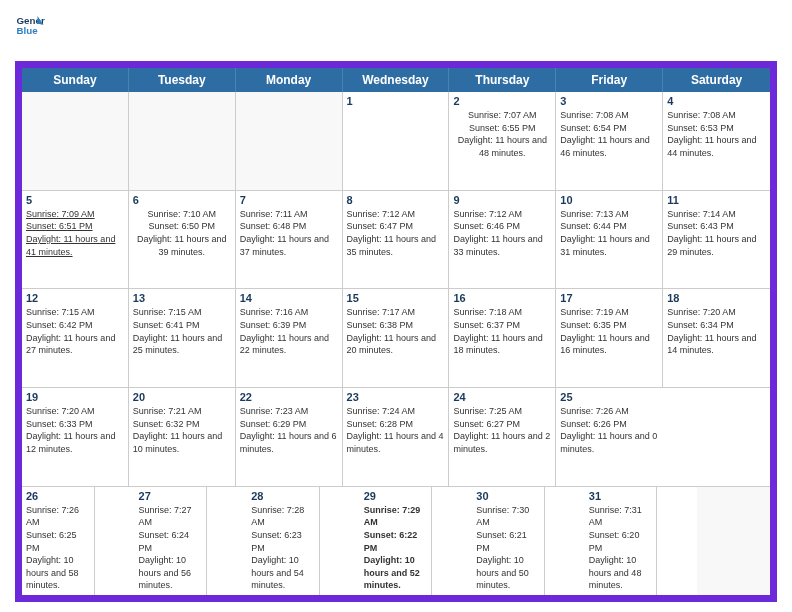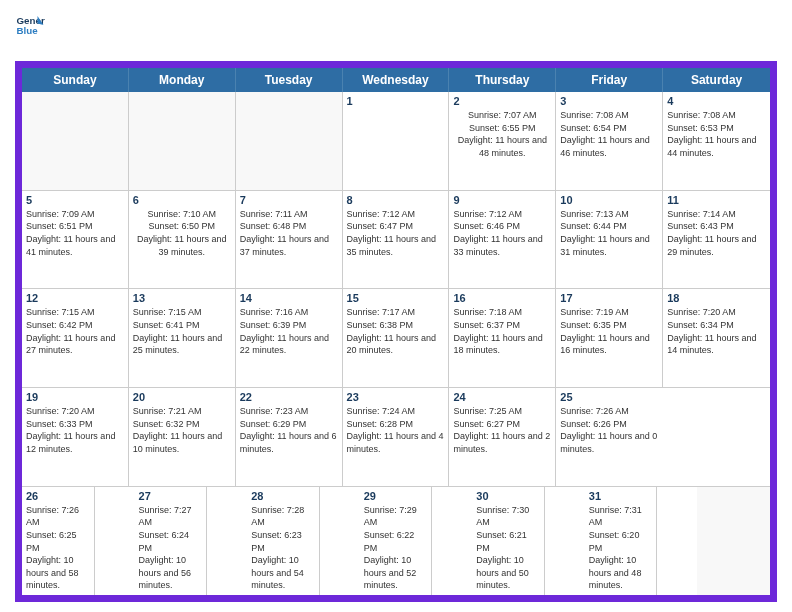--- a/index.html
+++ b/index.html
@@ -113,22 +113,22 @@
     </div>
     <div class="title-area">
       <div class="month-title"></div>
       <div class="location"></div>
     </div>
   </div>
 
   <div class="calendar">
     <div class="cal-header">
     <div class="cal-header-cell">Sunday</div>
+        <div class="cal-header-cell">Tuesday</div>
         <div class="cal-header-cell">Monday</div>
-        <div class="cal-header-cell">Tuesday</div>
         <div class="cal-header-cell">Wednesday</div>
         <div class="cal-header-cell">Thursday</div>
         <div class="cal-header-cell">Friday</div>
         <div class="cal-header-cell">Saturday</div>
       </div>
     <div class="cal-body">
     <div class="cal-row">
           <div class="cal-cell empty"></div>
           <div class="cal-cell empty"></div>
           <div class="cal-cell empty"></div>
@@ -150,21 +150,21 @@
           <div class="cal-cell">
             <div class="day-num">4</div>
             <div class="cell-text" style="white-space: pre-line;">Sunrise: 7:08 AM
 Sunset: 6:53 PM
 Daylight: 11 hours and 44 minutes.</div>
           </div>
         </div>
         <div class="cal-row">
           <div class="cal-cell">
             <div class="day-num">5</div>
-            <div class="cell-text" style="white-space: pre-line;">Sunrise: 7:09 AM
+            <div class="cell-text" style="white-space: pre-line; text-decoration: underline;">Sunrise: 7:09 AM
 Sunset: 6:51 PM
 Daylight: 11 hours and 41 minutes.</div>
           </div>
           <div class="cal-cell">
             <div class="day-num">6</div>
             <div class="cell-text" style="white-space: pre-line; text-align: center;">Sunrise: 7:10 AM
 Sunset: 6:50 PM
 Daylight: 11 hours and 39 minutes.</div>
           </div>
           <div class="cal-cell">
@@ -294,21 +294,21 @@
 Daylight: 10 hours and 56 minutes.</div>
           </div>
           <div class="cal-cell">
             <div class="day-num">28</div>
             <div class="cell-text" style="white-space: pre-line;">Sunrise: 7:28 AM
 Sunset: 6:23 PM
 Daylight: 10 hours and 54 minutes.</div>
           </div>
           <div class="cal-cell">
             <div class="day-num">29</div>
-            <div class="cell-text" style="white-space: pre-line;">Sunrise: 7:29 AM
+            <div class="cell-text" style="white-space: pre-line; font-weight: bold;">Sunrise: 7:29 AM
 Sunset: 6:22 PM
 Daylight: 10 hours and 52 minutes.</div>
           </div>
           <div class="cal-cell">
             <div class="day-num">30</div>
             <div class="cell-text" style="white-space: pre-line;">Sunrise: 7:30 AM
 Sunset: 6:21 PM
 Daylight: 10 hours and 50 minutes.</div>
           </div>
           <div class="cal-cell">

